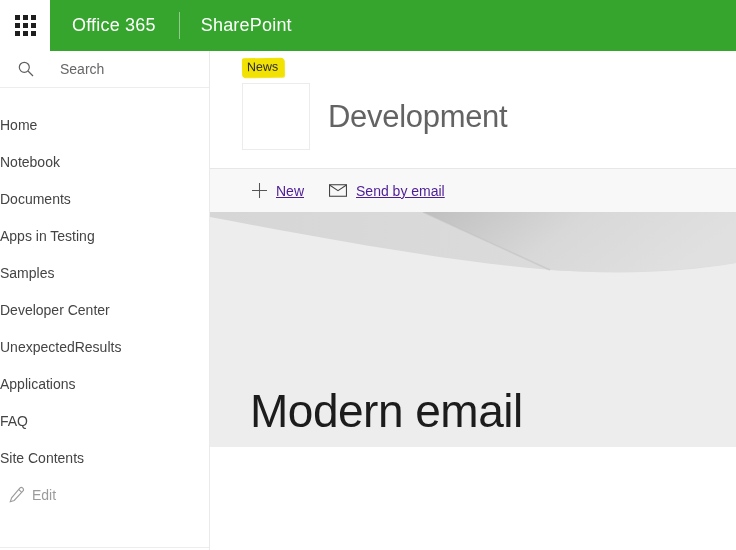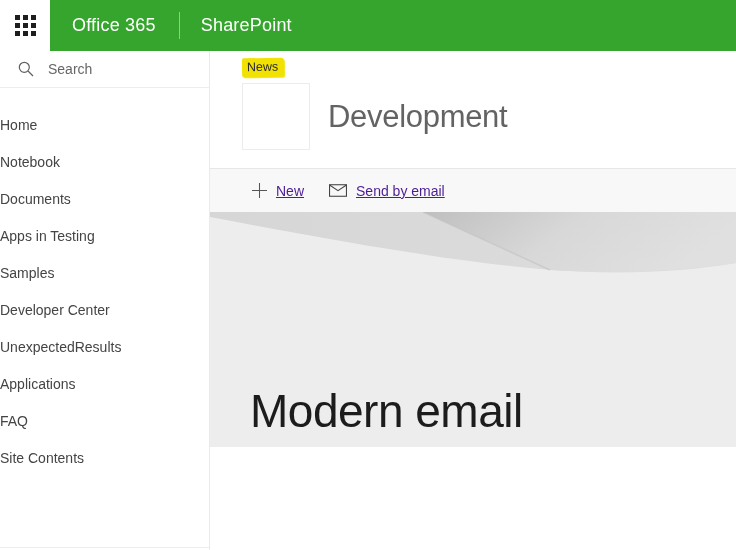--- a/index.html
+++ b/index.html
@@ -18,21 +18,21 @@
   .greenbar { flex:1; background:#35a52d; display:flex; align-items:center; color:#fff; }
   .brand { font-size:18px; margin-left:22px; letter-spacing:0.2px; cursor:pointer; }
   .bar-divider { width:1px; height:27px; background:rgba(255,255,255,0.45); margin:0 21px 0 23px; }
   .app { font-size:18px; letter-spacing:0.2px; cursor:pointer; }
 
   
   .sidebar { position:absolute; top:51px; left:0; bottom:0; width:210px; background:#fff; border-right:1px solid #eaeaea; }
   .sidebar::after { content:""; position:absolute; bottom:2px; left:0; right:0; height:1px; background:#ededed; }
   .search-row { height:37px; display:flex; align-items:center; padding-left:18px; border-bottom:1px solid #ededed; cursor:pointer; }
   .search-row svg { flex:0 0 auto; }
-  .search-label { margin-left:14px; font-size:14px; color:#666; }
+  .search-label { margin-left:26px; font-size:14px; color:#666; }
   .nav { list-style:none; margin-top:18px; }
   .nav li { height:37px; display:flex; align-items:center; font-size:14px; color:#444; cursor:pointer; }
   .edit-row { height:37px; display:flex; align-items:center; padding-left:8px; color:#9b9b9b; cursor:pointer; }
   .edit-label { margin-left:7px; font-size:14px; }
 
   
   .main { position:absolute; top:51px; left:210px; right:0; bottom:0; background:#fff; }
 
   .news-badge {
     position:absolute; top:7px; left:32px;
@@ -100,20 +100,27 @@
     <li>Notebook</li>
     <li>Documents</li>
     <li>Apps in Testing</li>
     <li>Samples</li>
     <li>Developer Center</li>
     <li>UnexpectedResults</li>
     <li>Applications</li>
     <li>FAQ</li>
     <li>Site Contents</li>
   </ul>
+  <div class="edit-row">
+    <svg width="17" height="17" viewBox="0 0 17 17">
+      <path d="M11.8 2.2 a2.1 2.1 0 0 1 3 3 L6.2 14.4 L2.3 15.7 L3.6 11.8 Z" fill="none" stroke="#9b9b9b" stroke-width="1.1"></path>
+      <line x1="10.7" y1="3.3" x2="13.7" y2="6.3" stroke="#9b9b9b" stroke-width="1.1"></line>
+    </svg>
+    <span class="edit-label">Edit</span>
+  </div>
 </aside>
 
 <main class="main">
 
   <span class="news-badge">News</span>
 
   <div class="site-header">
     <div class="site-logo"></div>
     <h1 class="site-title">Development</h1>
   </div>

